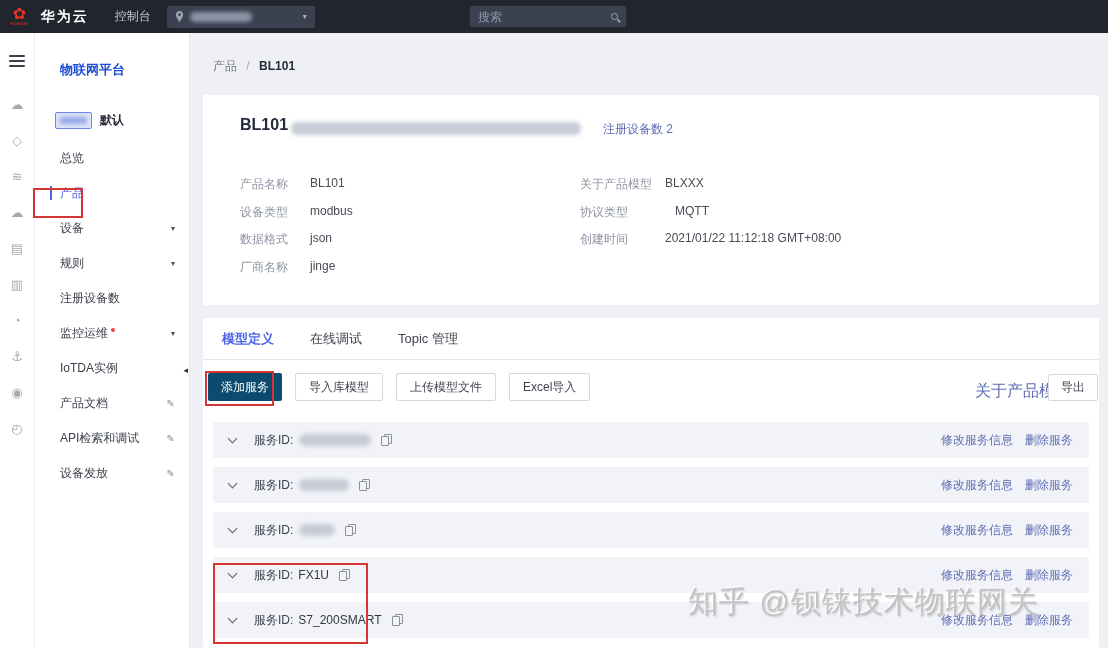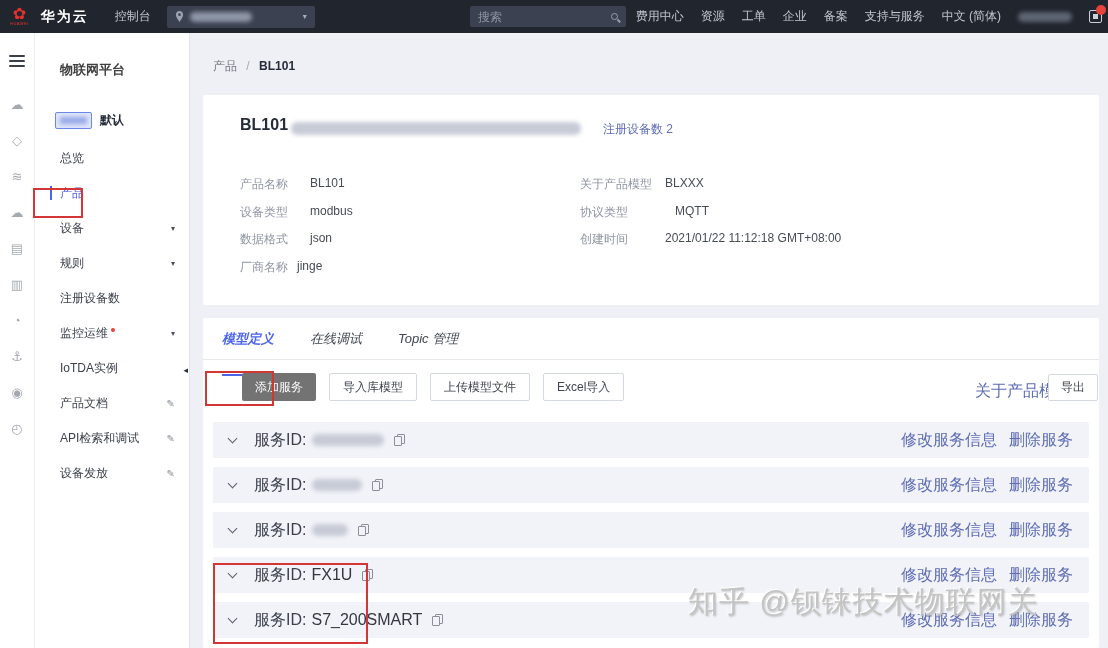--- a/index.html
+++ b/index.html
@@ -39,21 +39,21 @@
           border-right:1px solid #ebedf2; z-index:2; }
   .burger { margin:22px auto 0; width:16px; cursor:pointer; }
   .burger span { display:block; height:2px; background:#3a3f4a; margin:3px 0; border-radius:1px; }
   .rail-icons { margin-top:30px; display:flex; flex-direction:column; align-items:center; gap:21px;
                 color:#5d6370; opacity:.55; font-size:13px; line-height:15px; }
   .rail-icons span { cursor:pointer; }
 
   
   .sidebar { position:absolute; left:35px; top:33px; width:155px; bottom:0; background:#fff;
              border-right:1px solid #e4e6ec; z-index:2; }
-  .sb-title { margin:28px 0 0 25px; font-size:13px; font-weight:bold; color:#404040; }
+  .sb-title { margin:28px 0 0 25px; font-size:13px; font-weight:bold; color:#1d4ed8; }
   .instance { margin:33px 0 0 20px; display:flex; align-items:center; gap:8px; }
   .badge { width:37px; height:17px; background:#dfe6fb; border:1px solid #6c86e8; border-radius:2px;
            position:relative; overflow:hidden; }
   .badge::after { content:""; position:absolute; left:4px; right:4px; top:4px; bottom:4px;
                   background:#7e93e0; filter:blur(2px); opacity:.75; }
   .instance-name { font-size:12px; font-weight:bold; color:#252b3a; }
   .sb-list { margin-top:12px; }
   .sb-item { position:relative; height:35px; display:flex; align-items:center; padding-left:25px;
              font-size:12px; color:#3c414d; cursor:pointer; }
   .sb-item.selected { color:#4c64e9; }
@@ -71,35 +71,35 @@
   .card { position:absolute; left:203px; width:896px; background:#fff; border-radius:2px; }
   .card1 { top:95px; height:210px; }
   .p-title { position:absolute; left:37px; top:21px; font-size:16px; font-weight:bold; color:#252b3a; }
   .p-id-pill { position:absolute; left:88px; top:27px; width:290px; height:13px; }
   .devcount { position:absolute; left:400px; top:26px; font-size:12px; color:#5f6db4; cursor:pointer; }
   .f-label { position:absolute; font-size:12px; color:#8f95a3; }
   .f-value { position:absolute; font-size:12px; color:#464b55; }
 
   .card2 { top:318px; height:330px; }
   .tabs { position:absolute; left:19px; top:12px; display:flex; gap:36px; font-size:13px; color:#40454f; }
-  .tab { padding-bottom:26px; cursor:pointer;font-style:italic; }
+  .tab { padding-bottom:26px; cursor:pointer; }
   .tab.active { color:#4c64e9; border-bottom:2px solid #4c64e9; font-weight:bold; }
   .tabline { position:absolute; left:0; top:41px; width:100%; height:1px; background:#e6e8ee; }
   .btns { position:absolute; left:5px; top:55px; display:flex; gap:13px; }
   .btn { height:28px; padding:0 13px; font-size:12px; display:flex; align-items:center;
          border-radius:2px; cursor:pointer; white-space:nowrap; }
-  .btn.red { background:#737373; color:#fff;margin-left:34px; }
+  .btn.red { background:#0c4a6e; color:#fff; }
   .btn.ghost { background:#fff; border:1px solid #d4d8e0; color:#40454f; }
   .about-link { position:absolute; left:772px; top:63px; font-size:16px; color:#5f6db4; cursor:pointer; }
   .export-btn { position:absolute; left:845px; top:56px; width:50px; height:27px; background:#fff;
                 border:1px solid #d4d8e0; border-radius:2px; color:#40454f; font-size:12px;
                 display:flex; align-items:center; justify-content:center; cursor:pointer; }
   .rows { position:absolute; left:10px; right:10px; top:104px; }
   .srow { height:36px; background:#f1f3f8; border-radius:2px; margin-bottom:9px;
-          display:flex; align-items:center; padding:0 16px; font-size:16px; color:#3c414d; }
+          display:flex; align-items:center; padding:0 16px; font-size:12px; color:#3c414d; }
   .chev { width:7px; height:7px; border-right:1.5px solid #5c616d; border-bottom:1.5px solid #5c616d;
           transform:rotate(45deg); margin:-4px 18px 0 0; cursor:pointer; flex:none; }
   .sid-val { margin-left:5px; color:#33373f; }
   .row-pill { height:12px; margin-left:6px; }
   .copy { position:relative; width:11px; height:12px; margin-left:10px; cursor:pointer; flex:none; }
   .copy::before { content:""; position:absolute; left:3px; top:0; width:6px; height:8px;
                   border:1px solid #8a8f9b; border-radius:1px; }
   .copy::after { content:""; position:absolute; left:0; top:2px; width:6px; height:8px;
                  border:1px solid #8a8f9b; background:#f1f3f8; border-radius:1px; }
   .row-actions { margin-left:auto; display:flex; gap:12px; }
@@ -132,33 +132,20 @@
       <svg width="9" height="11" viewBox="0 0 10 12">
           <path d="M5 0C2.8 0 1 1.8 1 4c0 2.9 4 8 4 8s4-5.1 4-8c0-2.2-1.8-4-4-4zm0 5.5A1.5 1.5 0 1 1 5 2.5a1.5 1.5 0 0 1 0 3z" fill="#9aa2b2"></path>
         </svg>
       <div class="blur-pill" style="width:62px;height:10px;background:#8d95a6;"></div>
       <span class="caret-sm">▾</span>
     </div>
     <div class="topsearch">
       <input type="text" placeholder="搜索" style="">
       <span class="mag"></span>
     </div>
-    <div class="topnav">
-      <span class="nav-item">费用中心</span>
-      <span class="nav-item">资源</span>
-      <span class="nav-item">工单</span>
-      <span class="nav-item">企业</span>
-      <span class="nav-item">备案</span>
-      <span class="nav-item">支持与服务</span>
-      <span class="nav-item">中文 (简体)</span>
-      <div class="blur-dark" style="width:54px;height:10px;"></div>
-      <div class="console-icon">
-        <span class="red-badge"></span>
-      </div>
-    </div>
   </div>
 
   <div class="rail">
     <div class="burger">
         <span></span>
         <span></span>
         <span></span>
       </div>
     <div class="rail-icons">
       <span>☁</span>
@@ -234,21 +221,21 @@
     <div class="p-id-pill blur-pill"></div>
     <div class="devcount">注册设备数 2</div>
 
     <span class="f-label" style="left:37px;top:81px">产品名称</span>
     <span class="f-value" style="left:107px;top:81px">BL101</span>
     <span class="f-label" style="left:37px;top:109px">设备类型</span>
     <span class="f-value" style="left:107px;top:109px">modbus</span>
     <span class="f-label" style="left:37px;top:136px">数据格式</span>
     <span class="f-value" style="left:107px;top:136px">json</span>
     <span class="f-label" style="left:37px;top:164px">厂商名称</span>
-    <span class="f-value" style="left:94px;top:164px">jinge</span>
+    <span class="f-value" style="left:107px;top:164px">jinge</span>
 
     <span class="f-label" style="left:377px;top:81px">关于产品模型</span>
     <span class="f-value" style="left:462px;top:81px">BLXXX</span>
     <span class="f-label" style="left:377px;top:109px">协议类型</span>
     <span class="f-value" style="left:472px;top:109px">MQTT</span>
     <span class="f-label" style="left:377px;top:136px">创建时间</span>
     <span class="f-value" style="left:462px;top:136px">2021/01/22 11:12:18 GMT+08:00</span>
   </div>
 
   <div class="card card2">

